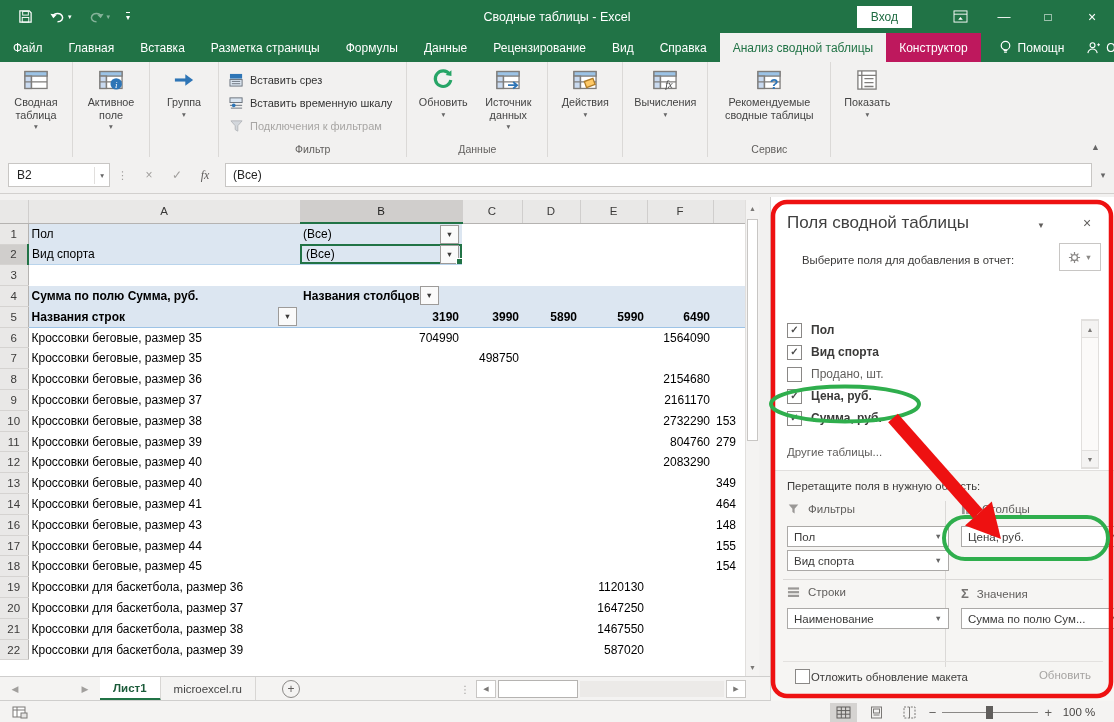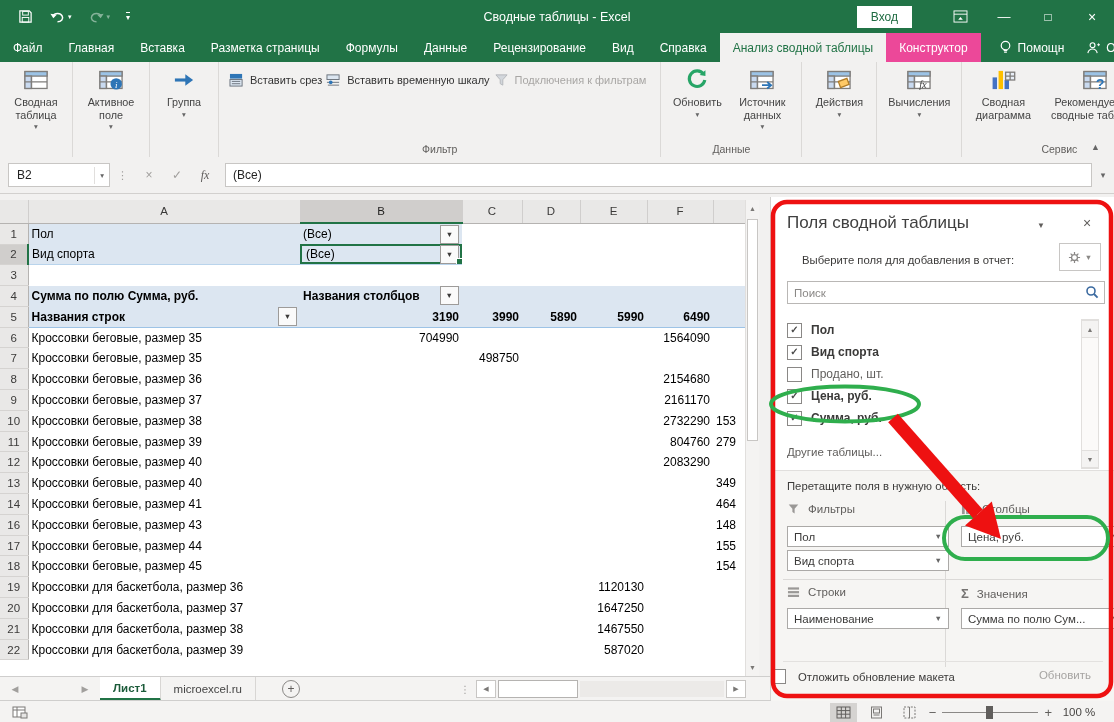--- a/index.html
+++ b/index.html
@@ -20,37 +20,37 @@
   #winctl{position:absolute;right:0;top:0;height:33px;display:flex;align-items:center;z-index:2}
   .signin{background:#fff;color:#1e6b41;font-size:12px;padding:4px 14px;margin-right:26px}
   .wbtn{width:44px;height:33px;display:flex;align-items:center;justify-content:center;
         font-size:13px;color:#fff}
 
   
   #tabbar{position:absolute;left:0;top:33px;width:1114px;height:29px;background:#217346;
           display:flex;align-items:stretch;color:#fff;font-size:12px}
   .tab{padding:0 13px;display:flex;align-items:center;white-space:nowrap}
   .tab.active{background:#f2f1f0;color:#217346}
-  .tab.ctx{background:#ec4899}
+  .tab.ctx{background:#be185d}
   .tabextras{display:flex;align-items:center;gap:6px;margin-left:10px}
   .texin{display:flex;align-items:center;gap:6px;padding:0 8px;white-space:nowrap}
 
   
   #ribbon{position:absolute;left:0;top:62px;width:1114px;height:95px;background:#f2f1f0;
           border-bottom:1px solid #d2d0ce;display:flex}
   .rgroup{position:relative;border-right:1px solid #dbd9d7;display:flex;
           padding:3px 5px 16px 5px;align-items:flex-start}
   .glabel{position:absolute;bottom:2px;left:0;right:0;text-align:center;
           font-size:10.5px;color:#605e5c;white-space:nowrap}
   .bigbtn{display:flex;flex-direction:column;align-items:center;font-size:10.8px;
           color:#444;text-align:center;line-height:1.18;padding:2px 3px;height:72px}
   .icx{width:30px;height:26px;display:flex;align-items:center;justify-content:center;margin-bottom:3px}
   .icx svg{width:26px;height:24px;display:block}
   .caret{font-size:7.5px;color:#666;margin-top:2px}
-  .frcol{display:flex;flex-direction:row;padding-top:5px;gap:4px}
+  .frcol{display:flex;flex-direction:column;padding-top:5px;gap:4px}
   .frow{display:flex;gap:6px;align-items:center;font-size:11px;color:#333;height:19px;white-space:nowrap}
   .frow svg{width:15px;height:14px}
   .frow.disabled{color:#a8a6a4}
   #collapse{position:absolute;right:14px;top:142px;color:#666;font-size:9px}
 
   
   #fbar{position:absolute;left:0;top:157px;width:1114px;height:36px;background:#f2f1f0;
         border-bottom:1px solid #d2d0ce;display:flex;align-items:center}
   .namebox{width:92px;height:22px;background:#fff;border:1px solid #c8c6c4;margin-left:8px;
            display:flex;align-items:center;font-size:12px;color:#222;padding-left:8px}
@@ -76,21 +76,21 @@
   #grid td{font-size:12px;color:#000;padding:0 3px;white-space:nowrap;overflow:hidden}
   td.lab{padding-left:5px}
   td.num{text-align:right;padding-right:5px}
   td.gval{padding-left:2px}
   tr.blue2 td.c-a,tr.blue2 td.c-b{background:#dce6f1}
   tr.blueline td.c-a,tr.blueline td.c-b{border-bottom:1px solid #b9d4ec}
   tr.fullblue td{background:#dce6f1}
   tr.bold td{font-weight:bold}
   tr.hdrline td{border-bottom:1px solid #9dc3e6}
   .cflex{display:flex;justify-content:space-between;align-items:center;height:20px}
-  .cflex.start{justify-content:flex-start;gap:20px}
+  .cflex.start{justify-content:flex-start;gap:0}
   .ddb{display:inline-flex;align-items:center;justify-content:center;width:17px;height:17px;
        border:1px solid #9d9b99;background:#fafafa;color:#3b3a39;font-size:7.5px;flex:none}
   td.selcell{box-shadow:inset 0 0 0 2px #217346;position:relative}
   .handle{position:absolute;right:-1px;bottom:-1px;width:5px;height:5px;background:#217346;
           border:1px solid #fff;z-index:3}
 
   
   #vscroll{position:absolute;left:745px;top:200px;width:13px;height:476px;background:#f4f3f2;
            border-left:1px solid #e1dfdd;display:flex;flex-direction:column;align-items:center}
   .sarrow{height:17px;width:13px;display:flex;align-items:center;justify-content:center;
@@ -157,21 +157,21 @@
   .qdivh{left:12px;top:108px;width:320px;height:1px;background:#dbd9d7}
   .qdivb{left:12px;top:190px;width:320px;height:1px;background:#e3e1df}
   .arealabel{display:flex;align-items:center;gap:8px;font-size:11.5px;color:#605e5c}
   .arealabel svg{display:block}
   .sigma{font-size:13px;color:#767472;font-weight:bold}
   .chipzone{display:flex;flex-direction:column;gap:3px}
   .chip{width:148px;height:19px;border:1px solid #aba9a7;background:#fff;font-size:11.5px;
         color:#3b3a39;display:flex;align-items:center;justify-content:space-between;
         padding:0 6px;white-space:nowrap;overflow:hidden}
   .chip .cc{font-size:7.5px;color:#666;flex:none;margin-left:4px}
-  .deferrow{left:0;top:472px;display:flex;align-items:center;gap:12px;font-size:11.3px;color:#3b3a39}
+  .deferrow{left:24px;top:472px;display:flex;align-items:center;gap:1px;font-size:11.3px;color:#3b3a39}
   .updbtn{right:16px;top:468px;font-size:11.5px;color:#a6a4a2;padding:4px 8px}
 
   #anno{position:absolute;left:0;top:0;width:1114px;height:722px;pointer-events:none;z-index:60}
 </style>
 </head>
 <body>
 
 <svg width="0" height="0" style="position:absolute">
   <defs>
     <symbol id="i-tbl" viewBox="0 0 20 18">
@@ -382,28 +382,20 @@
         <svg viewBox="0 0 20 18">
             <use href="#i-tbl"></use>
             <text x="13" y="15" font-size="8" fill="#444" text-anchor="middle" font-family="Liberation Serif,serif" font-style="italic">fx</text>
           </svg>
       </span>
       <span>Вычисления</span>
         <span class="caret">▾</span>
     </div>
   </div>
   <div class="rgroup">
-    <div class="bigbtn" style="width:66px">
-      <span class="icx">
-          <svg>
-            <use href="#i-chart"></use>
-          </svg>
-        </span>
-      <span>Сводная диаграмма</span>
-    </div>
     <div class="bigbtn" style="width:106px">
       <span class="icx">
         <svg viewBox="0 0 20 18">
             <use href="#i-tbl"></use>
             <text x="14" y="16" font-size="11" fill="#2e75b6" text-anchor="middle" font-weight="bold">?</text>
           </svg>
       </span>
       <span>Рекомендуемые сводные таблицы</span>
     </div>
     <div class="glabel">Сервис</div>
@@ -764,29 +756,20 @@
   <div class="ab ptcaret">▼</div>
   <div class="ab ptclose">×</div>
   <div class="ab psub">Выберите поля для добавления в отчет:</div>
   <div class="ab gearbox">
     <svg width="13" height="13" viewBox="0 0 14 14">
         <circle cx="7" cy="7" r="3.2" fill="none" stroke="#8a8886" stroke-width="1.4"></circle>
         <path d="M7 1v2.4M7 10.6V13M1 7h2.4M10.6 7H13M2.8 2.8l1.7 1.7M9.5 9.5l1.7 1.7M11.2 2.8 9.5 4.5M4.5 9.5l-1.7 1.7" stroke="#8a8886" stroke-width="1.3"></path>
       </svg>
     <span style="font-size:7.5px">▼</span>
   </div>
-  <div class="ab searchbox">
-    <span>Поиск</span>
-    <span class="mag">
-      <svg width="14" height="14" viewBox="0 0 14 14">
-          <circle cx="6" cy="6" r="4" fill="none" stroke="#3b6aa0" stroke-width="1.6"></circle>
-          <path d="M9 9l3.6 3.6" stroke="#3b6aa0" stroke-width="1.8"></path>
-        </svg>
-    </span>
-  </div>
 
   <div class="ab fieldlist">
     <div id="fitems">
         <div class="fitem">
           <span class="cb">✓</span>
           <span>Пол</span>
         </div>
         <div class="fitem">
           <span class="cb">✓</span>
           <span>Вид спорта</span>

